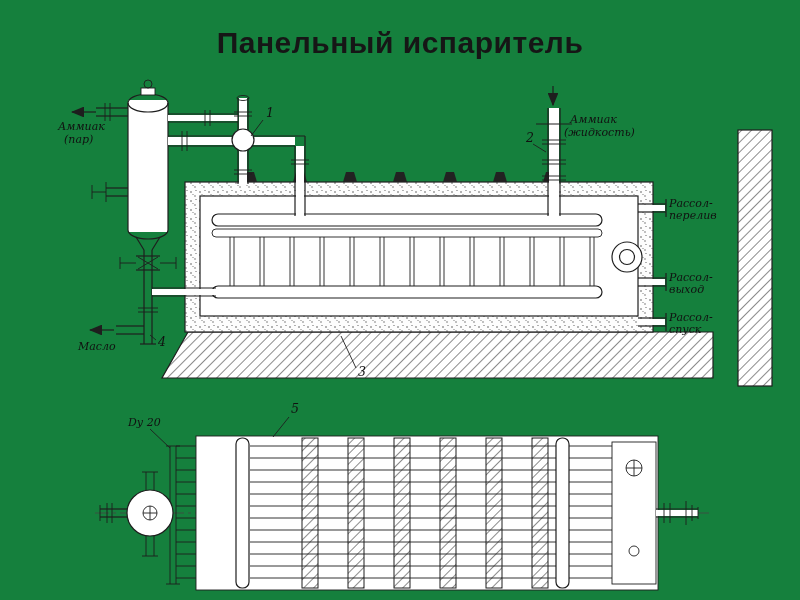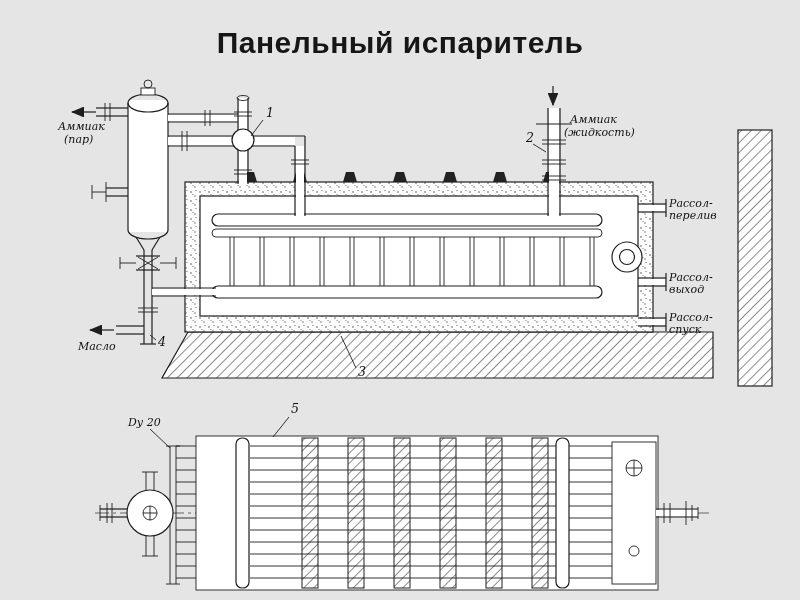--- a/index.html
+++ b/index.html
@@ -1,16 +1,16 @@
 <!DOCTYPE html>
 <html><head>
 <meta charset="utf-8">
 <style>
   html,body{margin:0;padding:0;background:#fff;}
-  #stage{position:relative;width:800px;height:600px;background:#e5e5e5;overflow:hidden;
+  #stage{position:relative;width:800px;height:600px;background:#15803d;overflow:hidden;
          font-family:"Liberation Sans",sans-serif;}
   #title{position:absolute;top:26px;left:0;width:100%;text-align:center;
          font:700 30px "Liberation Sans",sans-serif;color:#161616;letter-spacing:.5px;}
   svg{position:absolute;top:0;left:0;}
   .ln{stroke:#1e1e1e;stroke-width:1.2;fill:none;}
   .th{stroke:#1e1e1e;stroke-width:.9;fill:none;}
   .fw{fill:#fff;stroke:#1e1e1e;stroke-width:1.2;}
   .fwt{fill:#fff;stroke:#1e1e1e;stroke-width:.9;}
   .mask{fill:#fff;stroke:none;}
   .dk{fill:#222;stroke:none;}

